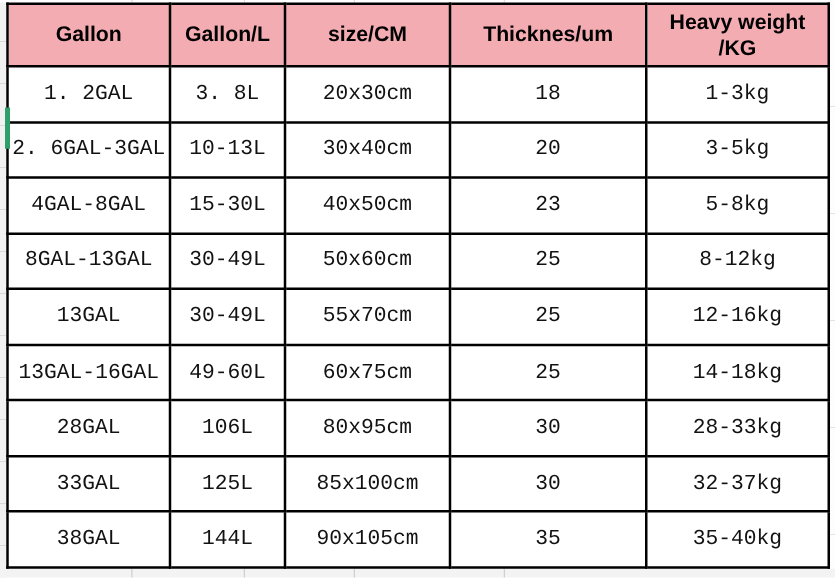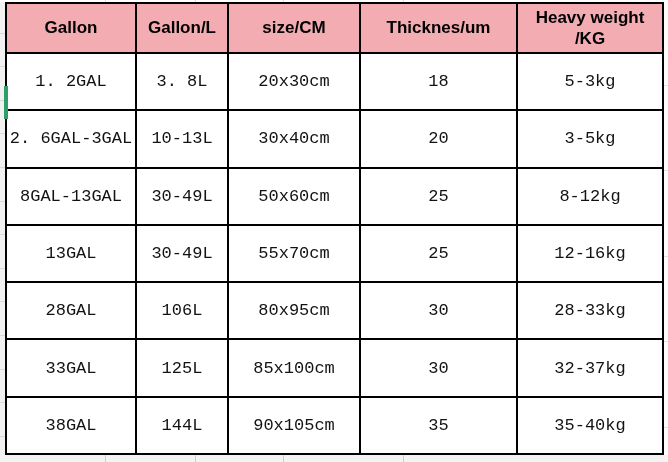--- a/index.html
+++ b/index.html
@@ -92,42 +92,56 @@
       <th>Heavy weight
 /KG</th>
     </tr>
   </thead>
   <tbody>
     <tr>
       <td>1. 2GAL</td>
       <td>3. 8L</td>
       <td>20x30cm</td>
       <td>18</td>
-      <td>5-3kg</td>
+      <td>1-3kg</td>
     </tr>
     <tr>
       <td>2. 6GAL-3GAL</td>
       <td>10-13L</td>
       <td>30x40cm</td>
       <td>20</td>
       <td>3-5kg</td>
+    </tr>
+    <tr>
+      <td>4GAL-8GAL</td>
+      <td>15-30L</td>
+      <td>40x50cm</td>
+      <td>23</td>
+      <td>5-8kg</td>
     </tr>
     <tr>
       <td>8GAL-13GAL</td>
       <td>30-49L</td>
       <td>50x60cm</td>
       <td>25</td>
       <td>8-12kg</td>
     </tr>
     <tr>
       <td>13GAL</td>
       <td>30-49L</td>
       <td>55x70cm</td>
       <td>25</td>
       <td>12-16kg</td>
+    </tr>
+    <tr>
+      <td>13GAL-16GAL</td>
+      <td>49-60L</td>
+      <td>60x75cm</td>
+      <td>25</td>
+      <td>14-18kg</td>
     </tr>
     <tr>
       <td>28GAL</td>
       <td>106L</td>
       <td>80x95cm</td>
       <td>30</td>
       <td>28-33kg</td>
     </tr>
     <tr>
       <td>33GAL</td>

